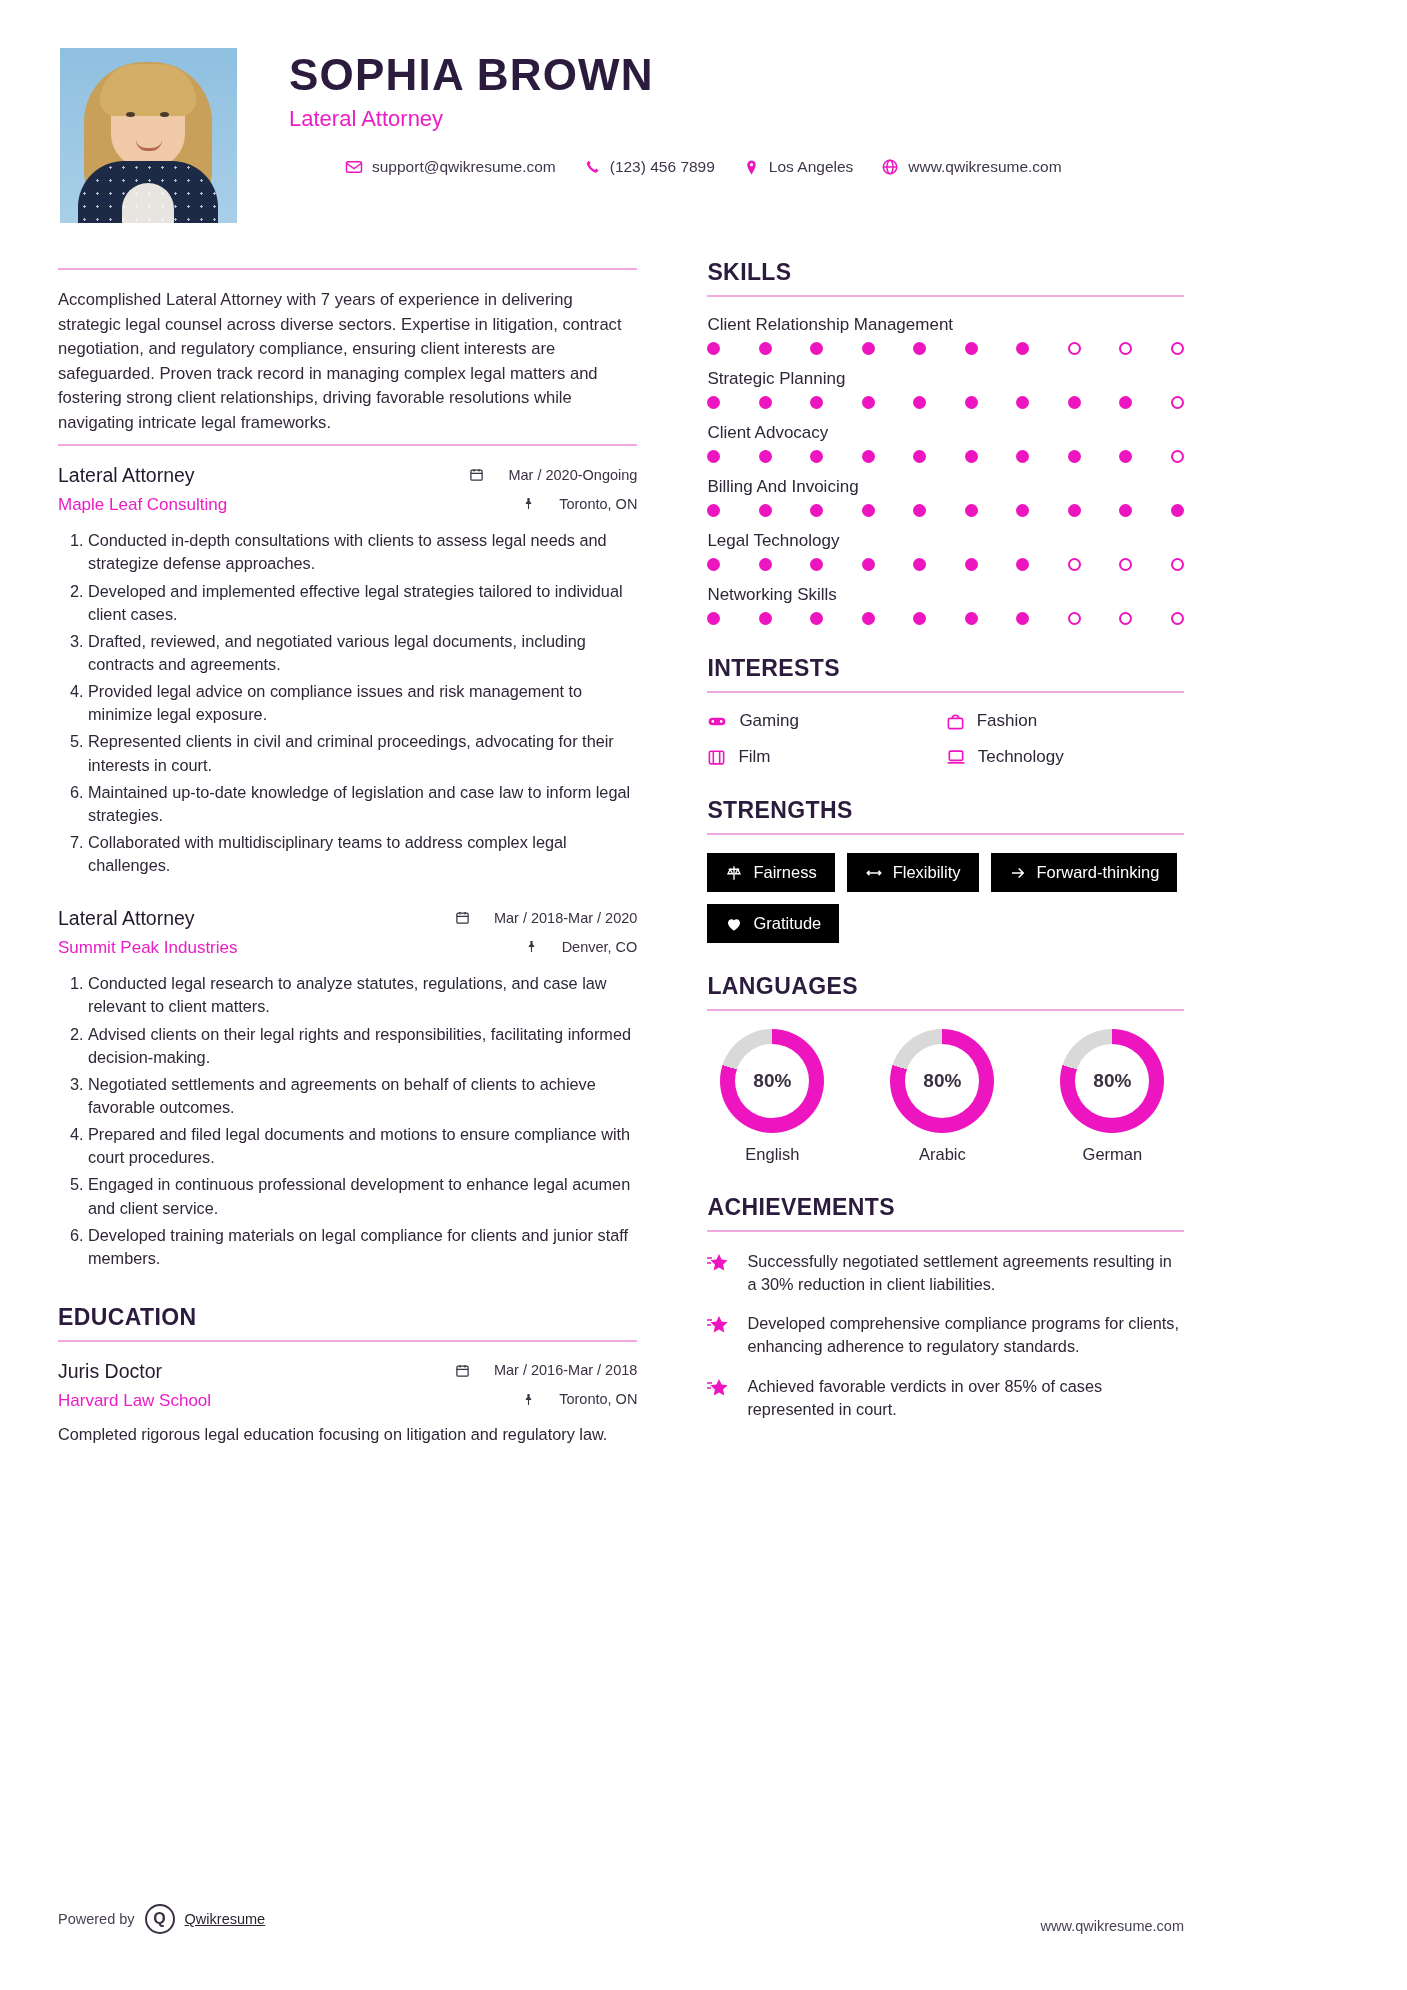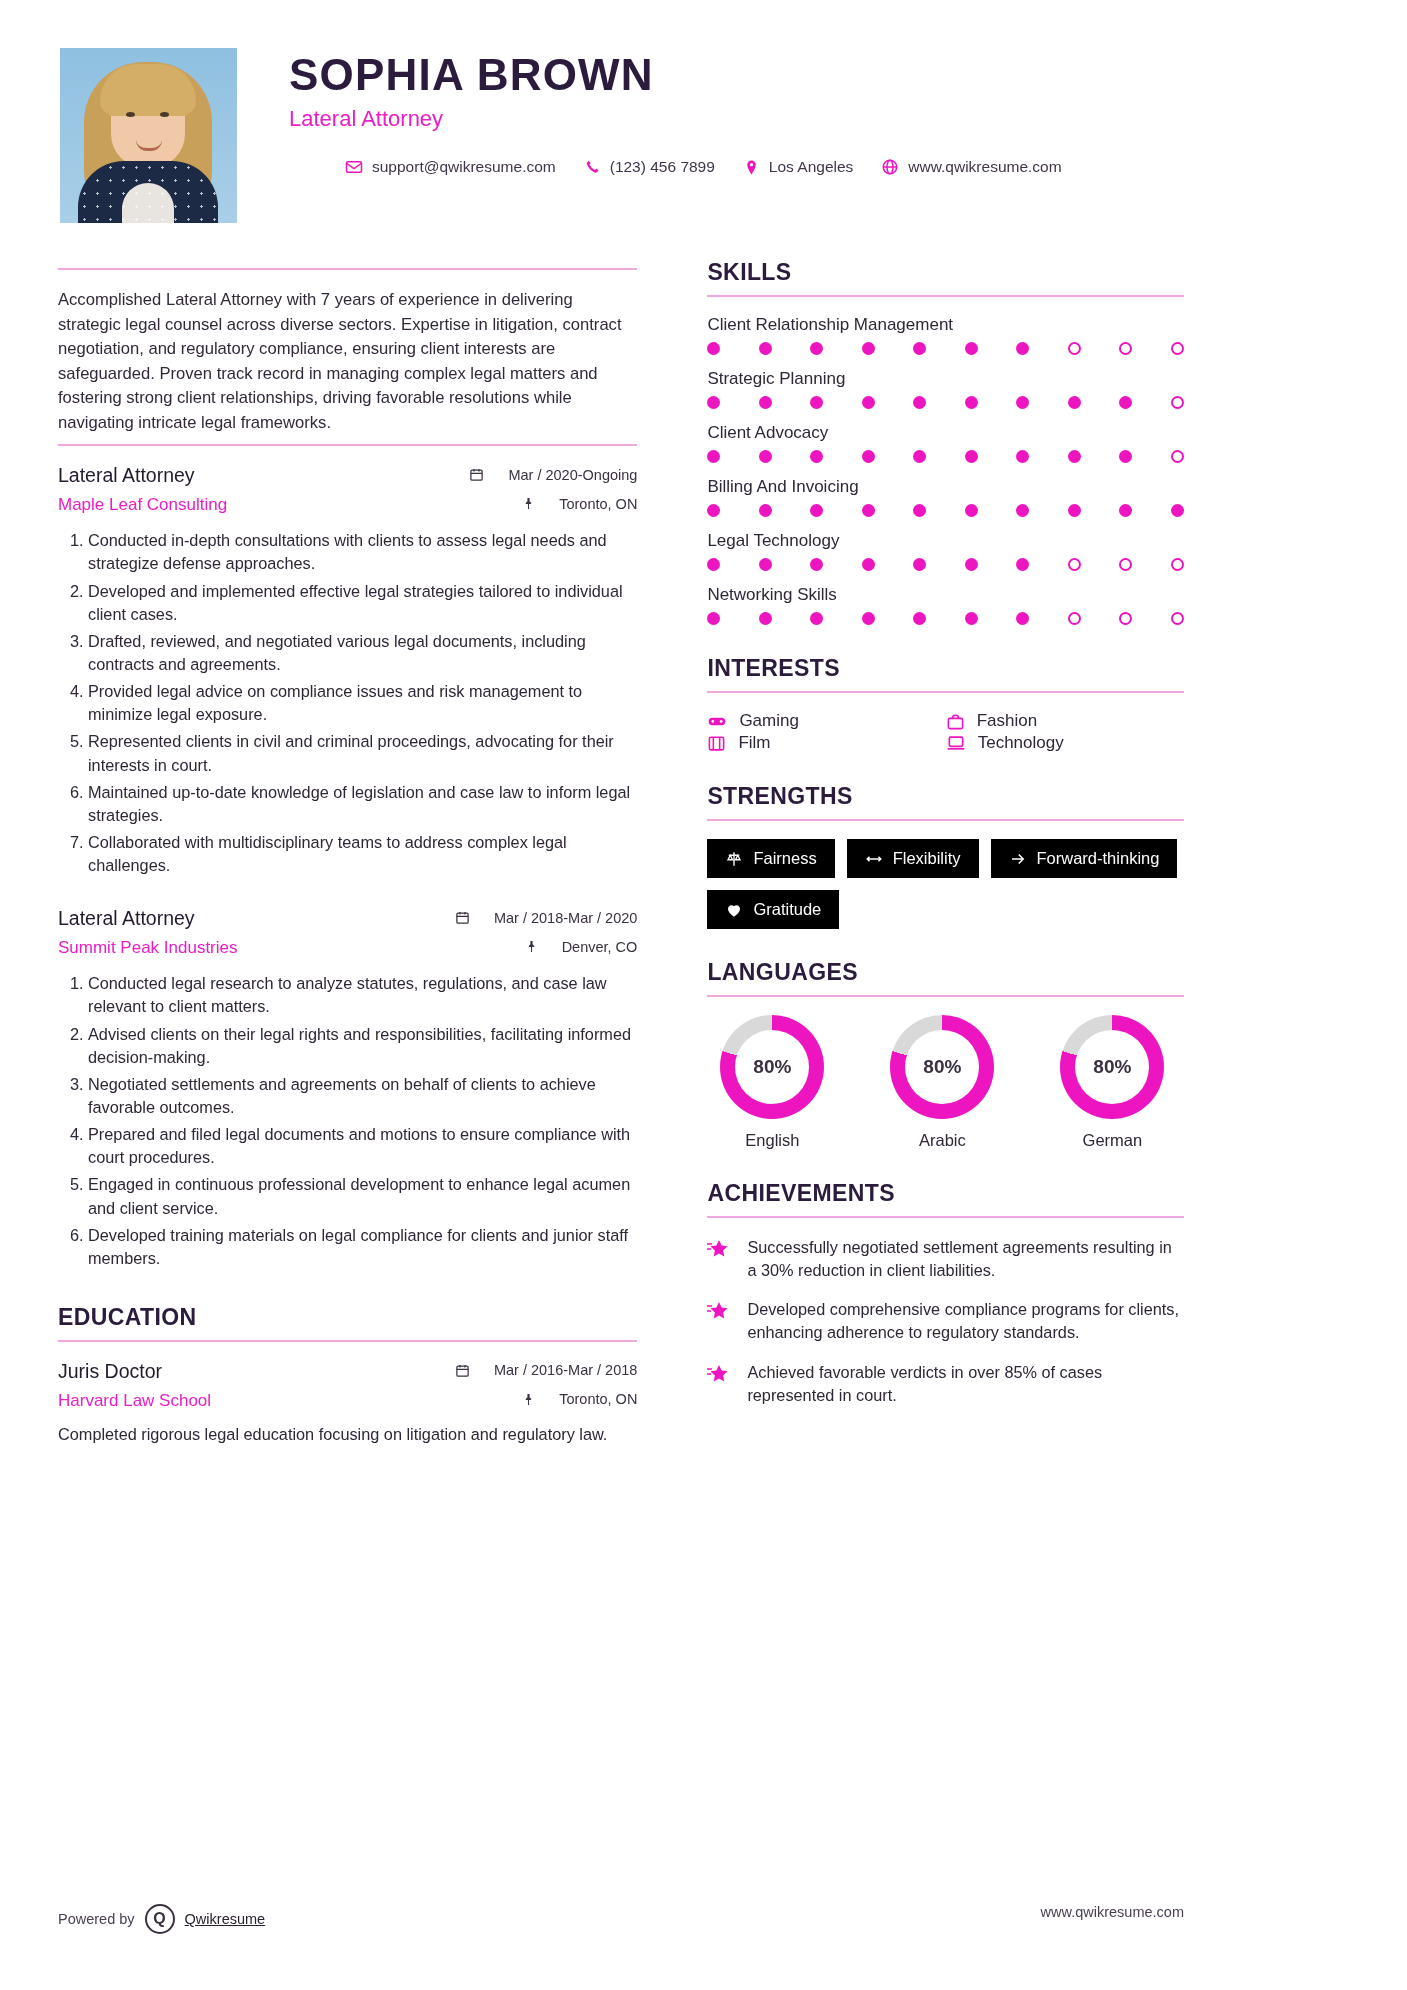--- a/index.html
+++ b/index.html
@@ -114,21 +114,21 @@
 
   
   .skill { margin-bottom: 6px; }
   .skill-name { font-size: 17px; color: #2f2637; margin-bottom: 7px; }
   .dots-row { display:flex; gap: 0; justify-content: space-between; width: 100%; margin-bottom: 14px; }
   .dot { width: 13px; height: 13px; border-radius: 50%; }
   .dot.on { background: #ec15bf; }
   .dot.off { background: #fff; border: 2px solid #ec15bf; }
 
   
-  .interest-grid { display:grid; grid-template-columns: 1fr 1fr; row-gap: 2px; }
+  .interest-grid { display:grid; grid-template-columns: 1fr 1fr; row-gap: 16px; }
   .interest { display:flex; align-items:center; gap: 12px; font-size: 17px; color:#2f2637; }
 
   
   .strengths { display:flex; flex-wrap: wrap; gap: 12px; }
   .chip {
     background: #000000;
     color: #fff;
     font-size: 16.5px;
     padding: 10px 18px;
     display: inline-flex;
@@ -146,21 +146,21 @@
 
   
   .ach { display:flex; gap: 14px; margin-bottom: 16px; }
   .ach-text { font-size: 16.3px; line-height: 1.42; color:#2f2637; }
   .star-ico { flex: 0 0 26px; padding-top: 2px; }
 
   
   .footer {
     position: absolute;
     left: 58px; right: 58px; bottom: 56px;
-    display:flex; justify-content: space-between; align-items:flex-start;
+    display:flex; justify-content: space-between; align-items:flex-end;
     font-size: 14.5px; color:#4a4052;
   }
   .brand { display:flex; align-items:center; gap:10px; }
   .brand-circle {
     width:30px; height:30px; border-radius:50%;
     border: 2px solid #3b3142;
     display:flex; align-items:center; justify-content:center;
     font-size: 16px; font-weight:700; color:#3b3142;
   }
   .brand-name { text-decoration: underline; color:#2b2230; }

